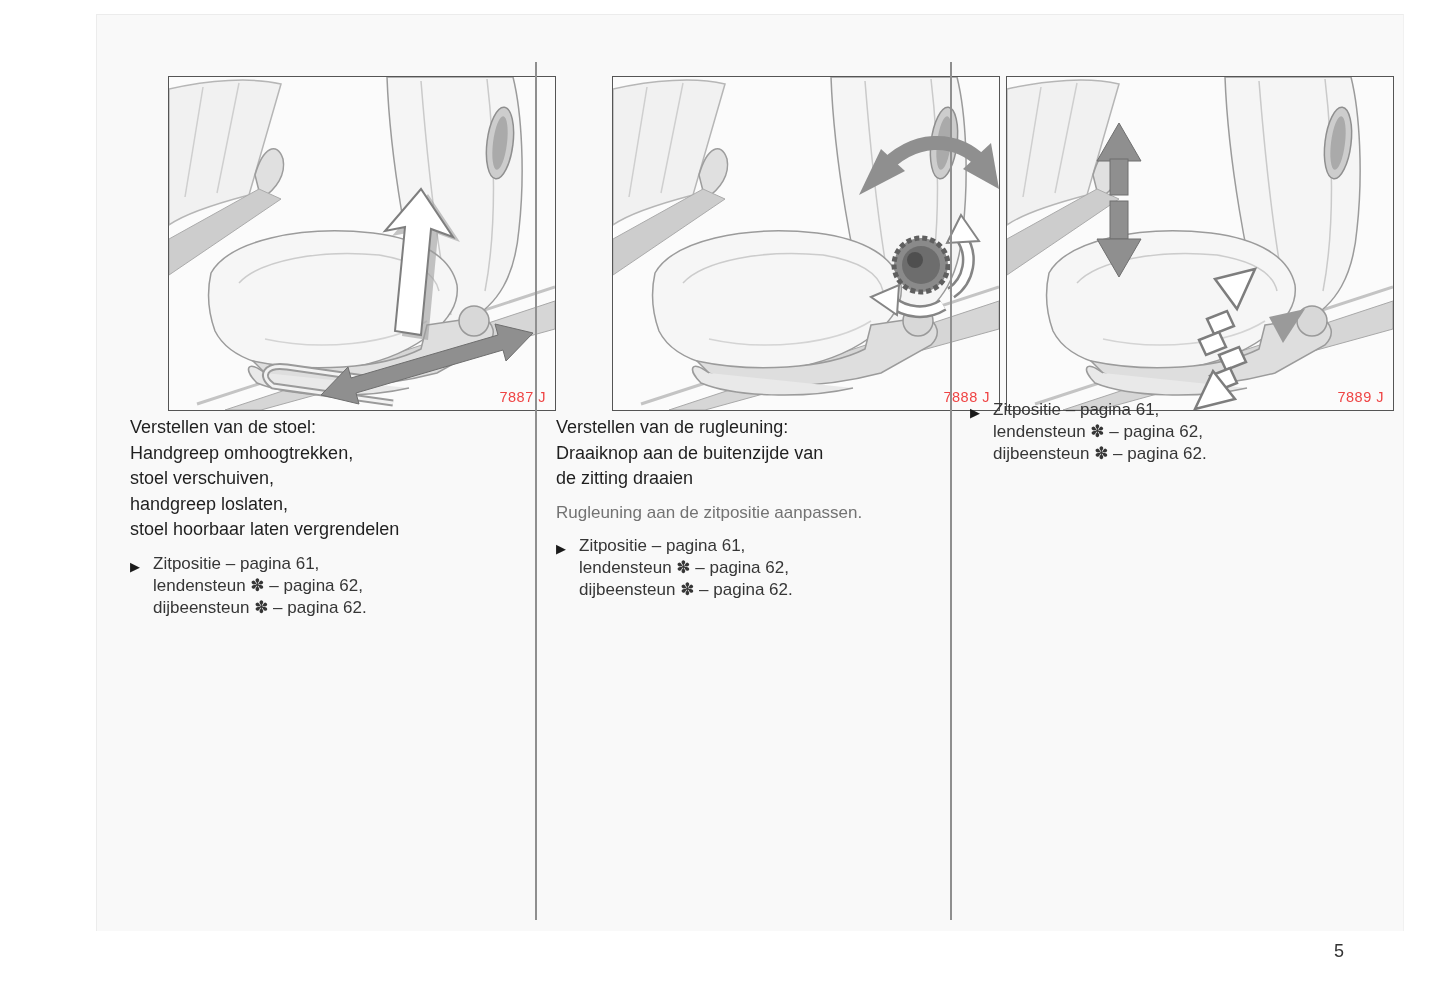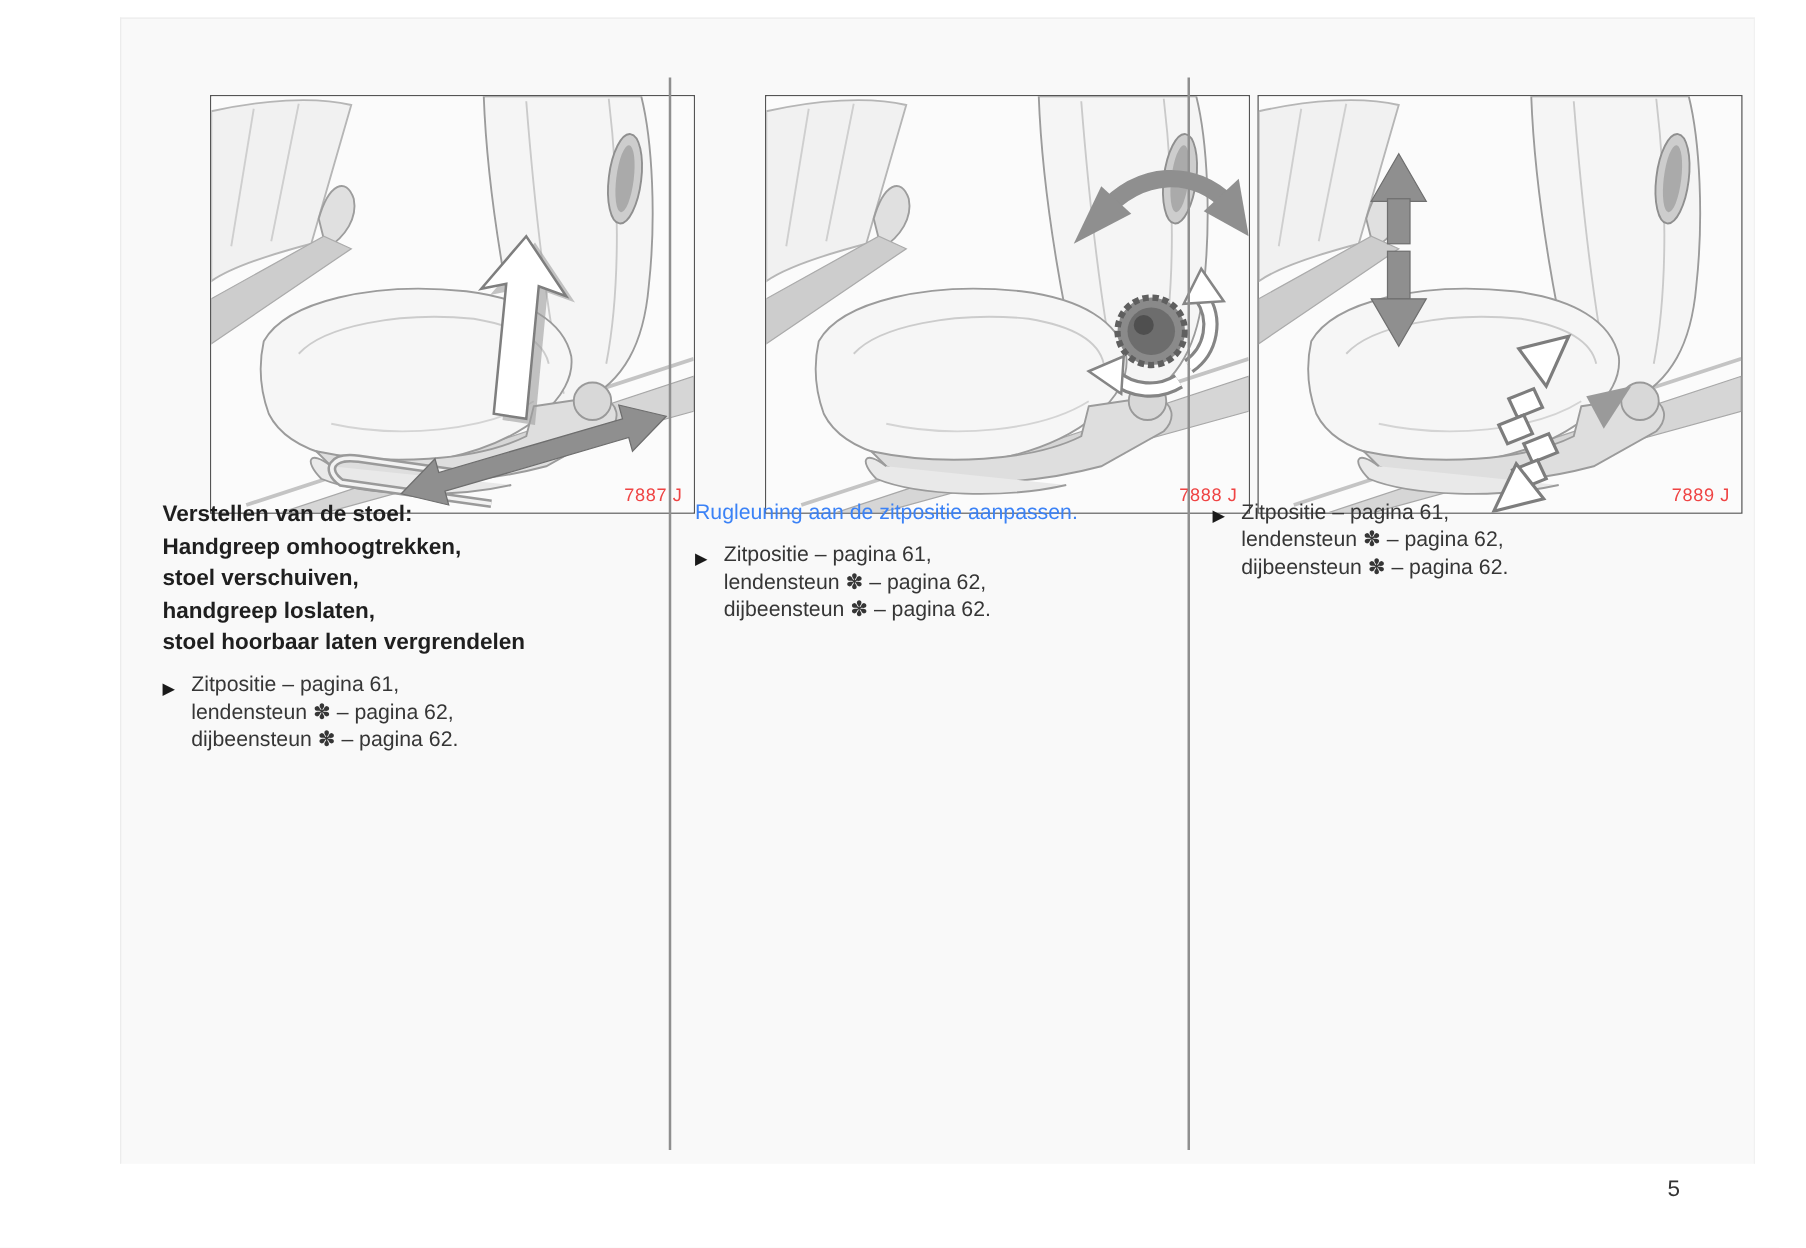--- a/index.html
+++ b/index.html
@@ -26,25 +26,25 @@
     font-size:14.5px;color:#ef4444;letter-spacing:.5px;margin-top:40px;
   }
   .divider{position:absolute;top:62px;width:1.5px;height:858px;background:#8f8f8f;}
   .div-1{left:535px}
   .div-2{left:950px}
   .col{position:absolute;top:399px;width:400px;}
   .col-1{left:130px}
   .col-2{left:556px}
   .col-3{left:970px}
   .heading{
-    margin:0 0 10px 0;font-size:18px;line-height:25.5px;font-weight:bold;
+    margin:16px 0 10px 0;font-size:18px;line-height:25.5px;font-weight:normal;
     color:#1f1f1f;white-space:pre-wrap;
   }
   .bodytext{
-    margin:0 0 12px 0;font-size:17px;line-height:21.8px;color:#3b82f6;white-space:pre-wrap;
+    margin:0 0 12px 0;font-size:17px;line-height:21.8px;color:#737373;white-space:pre-wrap;
   }
   .refs{position:relative;padding-left:23px;font-size:17px;line-height:22px;color:#363636;}
   .refs .marker{position:absolute;left:0;top:3px;font-size:13px;color:#1a1a1a;}
   .refs span.refline{display:block;}
   .pagenum{position:absolute;left:1334px;top:941px;font-size:18px;color:#333;}
   .defs-holder{position:absolute;width:0;height:0;overflow:hidden;}
 </style>
 </head>
 <body>
 
@@ -162,20 +162,23 @@
 stoel hoorbaar laten vergrendelen</h3>
   <div class="refs">
     <span class="marker">▶</span>
     <span class="refline">Zitpositie – pagina 61,</span>
     <span class="refline">lendensteun ✽ – pagina 62,</span>
     <span class="refline">dijbeensteun ✽ – pagina 62.</span>
   </div>
 </section>
 
 <section class="col col-2">
+  <h3 class="heading">Verstellen van de rugleuning:
+Draaiknop aan de buitenzijde van
+de zitting draaien</h3>
   <p class="bodytext">Rugleuning aan de zitpositie aanpassen.</p>
   <div class="refs">
     <span class="marker">▶</span>
     <span class="refline">Zitpositie – pagina 61,</span>
     <span class="refline">lendensteun ✽ – pagina 62,</span>
     <span class="refline">dijbeensteun ✽ – pagina 62.</span>
   </div>
 </section>
 
 <section class="col col-3">

